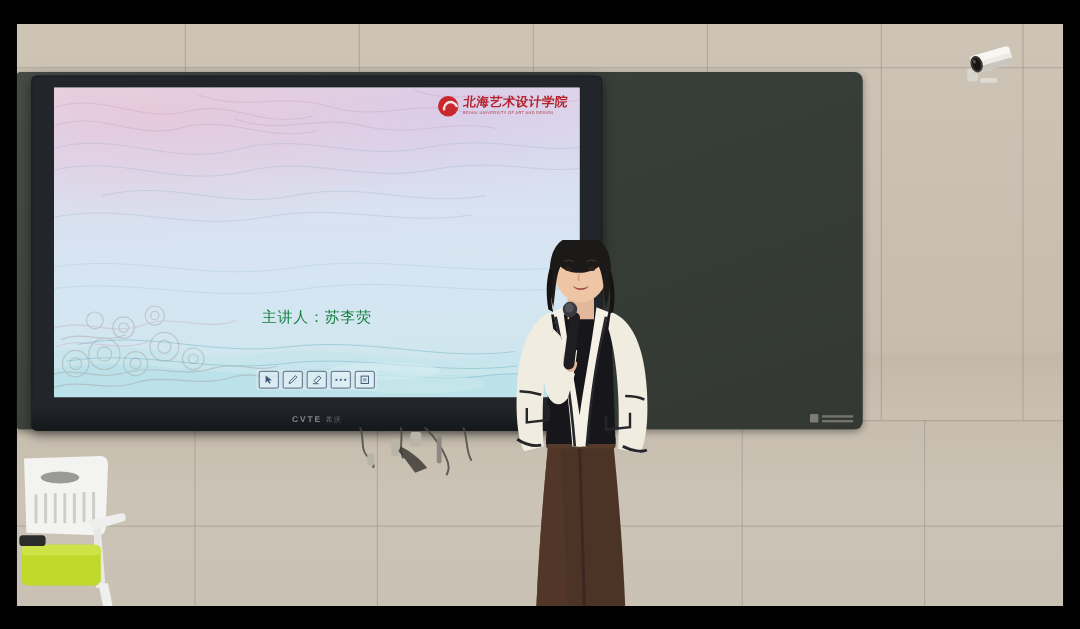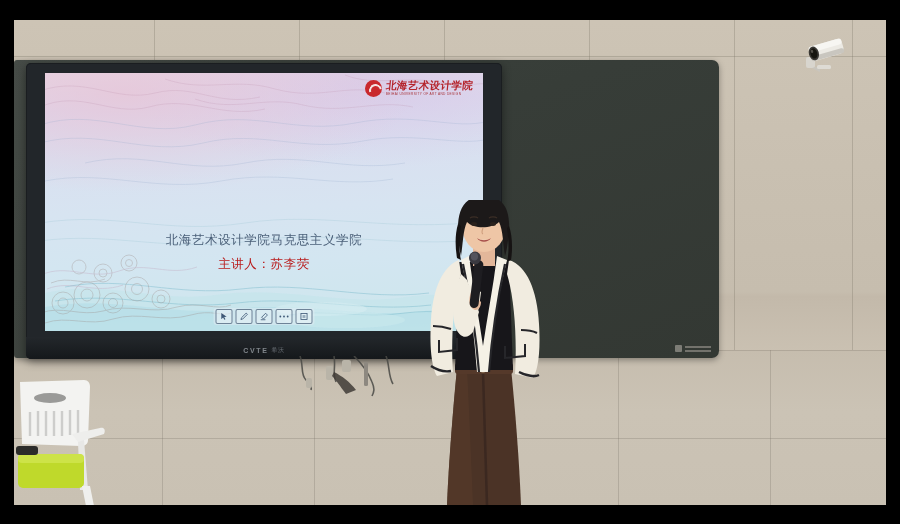--- a/index.html
+++ b/index.html
@@ -64,21 +64,21 @@
   .slide-logo .cn{font-size:10.5px;color:#b4232b;font-weight:bold;letter-spacing:.4px;
      font-family:"Liberation Serif",serif;transform:skewX(-6deg);}
   .slide-logo .en{font-size:3.2px;color:#a8343a;letter-spacing:.35px;margin-top:1.5px;}
 
   
   .slide-title{position:absolute;left:0;right:0;top:92px;text-align:center;
      font-family:"Liberation Serif",serif;font-size:31px;color:#30455e;letter-spacing:3px;}
   .slide-sub1{position:absolute;left:0;right:0;top:159px;text-align:center;
      font-size:12.5px;color:#4a5f78;letter-spacing:.6px;}
   .slide-sub2{position:absolute;left:0;right:0;top:183px;text-align:center;
-     font-size:12.5px;color:#b91c1c;letter-spacing:.6px;}
+     font-size:12.5px;color:#15803d;letter-spacing:.6px;}
 
   
   #slide-toolbar{position:absolute;left:50%;transform:translateX(-50%);bottom:6px;
      display:flex;align-items:center;gap:3px;padding:1px 2px;
      background:rgba(226,236,244,.5);border-radius:3px;}
   #slide-toolbar .tb{width:15px;height:13px;border:1px solid rgba(74,95,120,.75);border-radius:2px;
      display:flex;align-items:center;justify-content:center;background:rgba(255,255,255,.25);}
   #slide-toolbar .tb svg{display:block;}
 
   
@@ -210,21 +210,20 @@
         </svg>
 
         <div class="slide-logo">
           <span class="mark"></span>
           <span class="txt">
             <span class="cn">北海艺术设计学院</span>
             <span class="en">BEIHAI UNIVERSITY OF ART AND DESIGN</span>
           </span>
         </div>
 
-        <div class="slide-sub1">北海艺术设计学院马克思主义学院</div>
         <div class="slide-sub2">主讲人：苏李荧</div>
 
         <div id="slide-toolbar">
           <span class="tb">
             <svg width="9" height="9" viewBox="0 0 10 10">
                 <path d="M2,1 L2,8 L4,6 L5.4,8.6 L6.6,8 L5.2,5.6 L8,5.4 Z" fill="#3e5876"></path>
               </svg>
           </span>
           <span class="tb">
             <svg width="9" height="9" viewBox="0 0 10 10">

